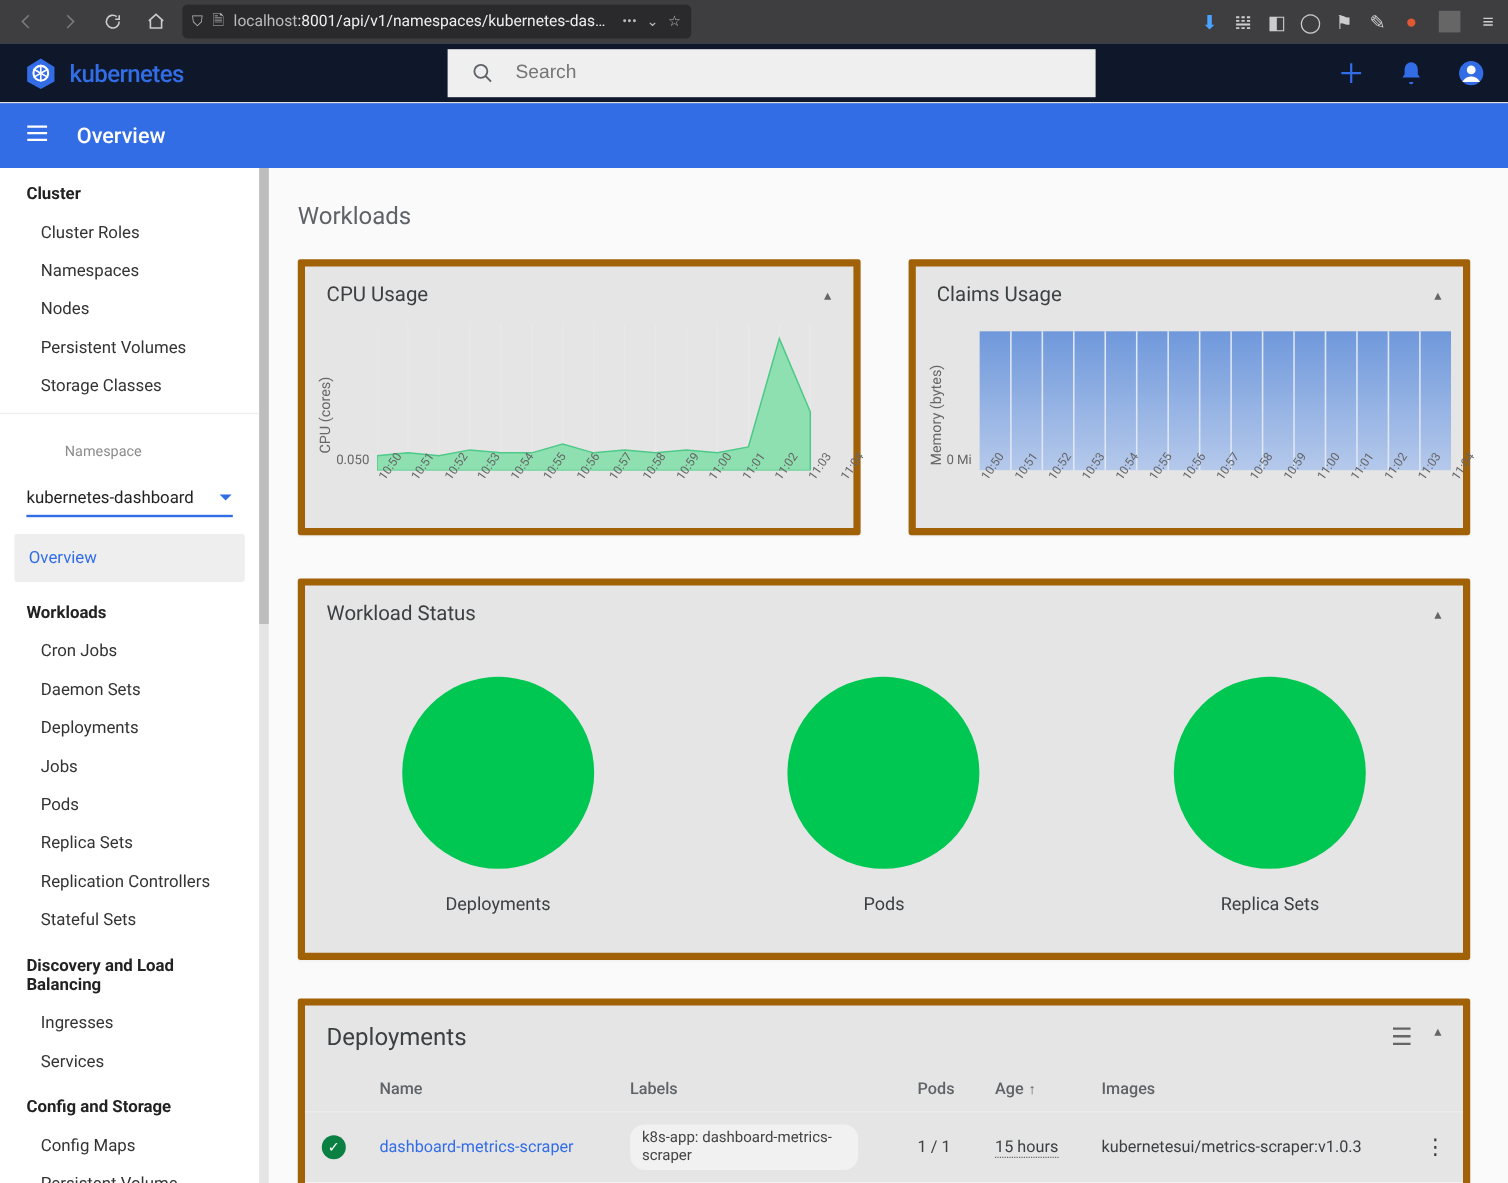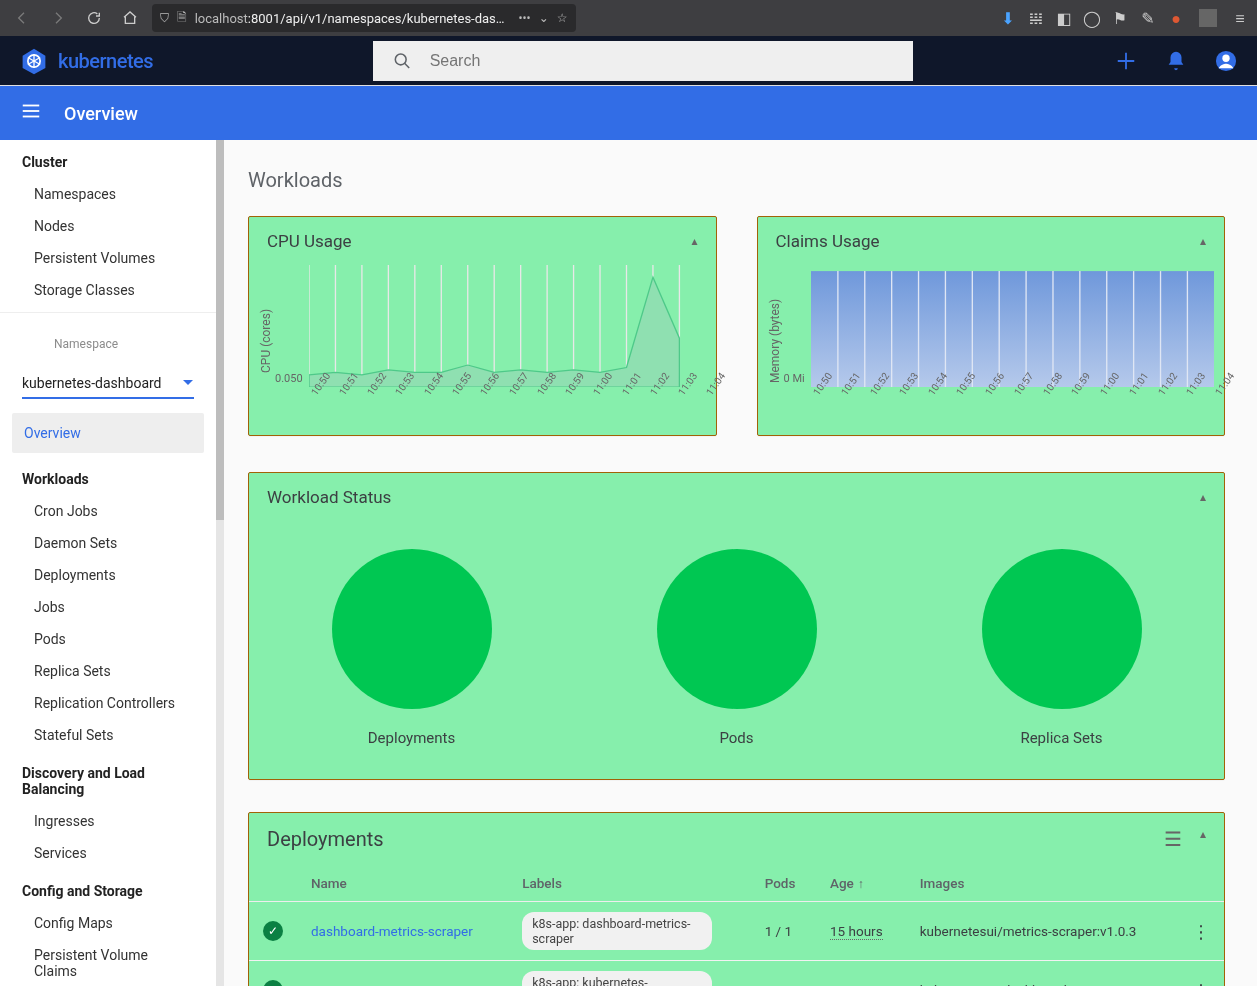--- a/index.html
+++ b/index.html
@@ -47,21 +47,21 @@
 .side-namespace-label { font-size:12px; color:#8c8c8c; padding:18px 22px 2px;margin-left:32px; }
 .side-namespace-select { margin:16px 22px 14px; border-bottom:2px solid #326de6; padding:6px 0; display:flex; align-items:center; justify-content:space-between; font-size:14px; color:#222; cursor:pointer; }
 .side-namespace-select svg { width:12px; height:12px; fill:#326de6; }
 .side-divider { height:1px; background:#eee; margin:6px 0; }
 .side-overview { margin:4px 12px; background:#eee; padding:12px 12px; font-size:14px; color:#326de6; border-radius:2px; cursor:pointer; }
 
 
 .main { flex:1; overflow-y:auto; background:#fafafa; padding:28px 32px 40px 24px; }
 .section-title { font-size:20px; color:#5f6368; margin-bottom:24px; }
 .card-row { display:flex; gap:40px; margin-bottom:36px; }
-.card { background:#86efac; border:1px solid #a16207; border-radius:2px; box-shadow:0 1px 1px rgba(0,0,0,.03); }
+.card { background:#e5e5e5; border:6px solid #a16207; border-radius:2px; box-shadow:0 1px 1px rgba(0,0,0,.03); }
 .card-head { display:flex; align-items:center; justify-content:space-between; padding:14px 18px; font-size:17px; color:#3c4043; }
 .collapse-arrow { font-size:12px; color:#666; cursor:pointer; }
 .chart-card { flex:1; min-width:0; }
 .chart-body { display:flex; padding:0 10px 18px 10px; height:170px; }
 .ylabel { writing-mode:vertical-rl; transform:rotate(180deg); font-size:12px; color:#666; text-align:center; }
 .yticks { font-size:11px; color:#666; display:flex; flex-direction:row; justify-content:space-between; align-items:flex-end; padding:8px 6px 32px 2px; }
 .chart-area { flex:1; position:relative; }
 .chart-svg { width:100%; height:calc(100% - 30px); display:block; }
 .xticks { display:flex; justify-content:space-between; font-size:10px; color:#666; padding-top:4px; }
 .xticks span { transform:rotate(-55deg); transform-origin:top left; white-space:nowrap; width:1px; }
@@ -176,20 +176,21 @@
         <line x1="3" y1="18" x2="21" y2="18"></line>
       </svg></span>
   <span class="page-title">Overview</span>
 </div>
 
 <div class="body-row">
 
   <div class="sidebar-wrap">
   <nav class="sidebar">
     <div class="side-group-title">Cluster</div>
+    <div class="side-item">Cluster Roles</div>
     <div class="side-item">Namespaces</div>
     <div class="side-item">Nodes</div>
     <div class="side-item">Persistent Volumes</div>
     <div class="side-item">Storage Classes</div>
     <div class="side-divider"></div>
     <div class="side-namespace-label">Namespace</div>
     <div class="side-namespace-select">
       <span>kubernetes-dashboard</span>
       <svg viewBox="0 0 12 12">
             <path d="M1 3l5 5 5-5z"></path>

